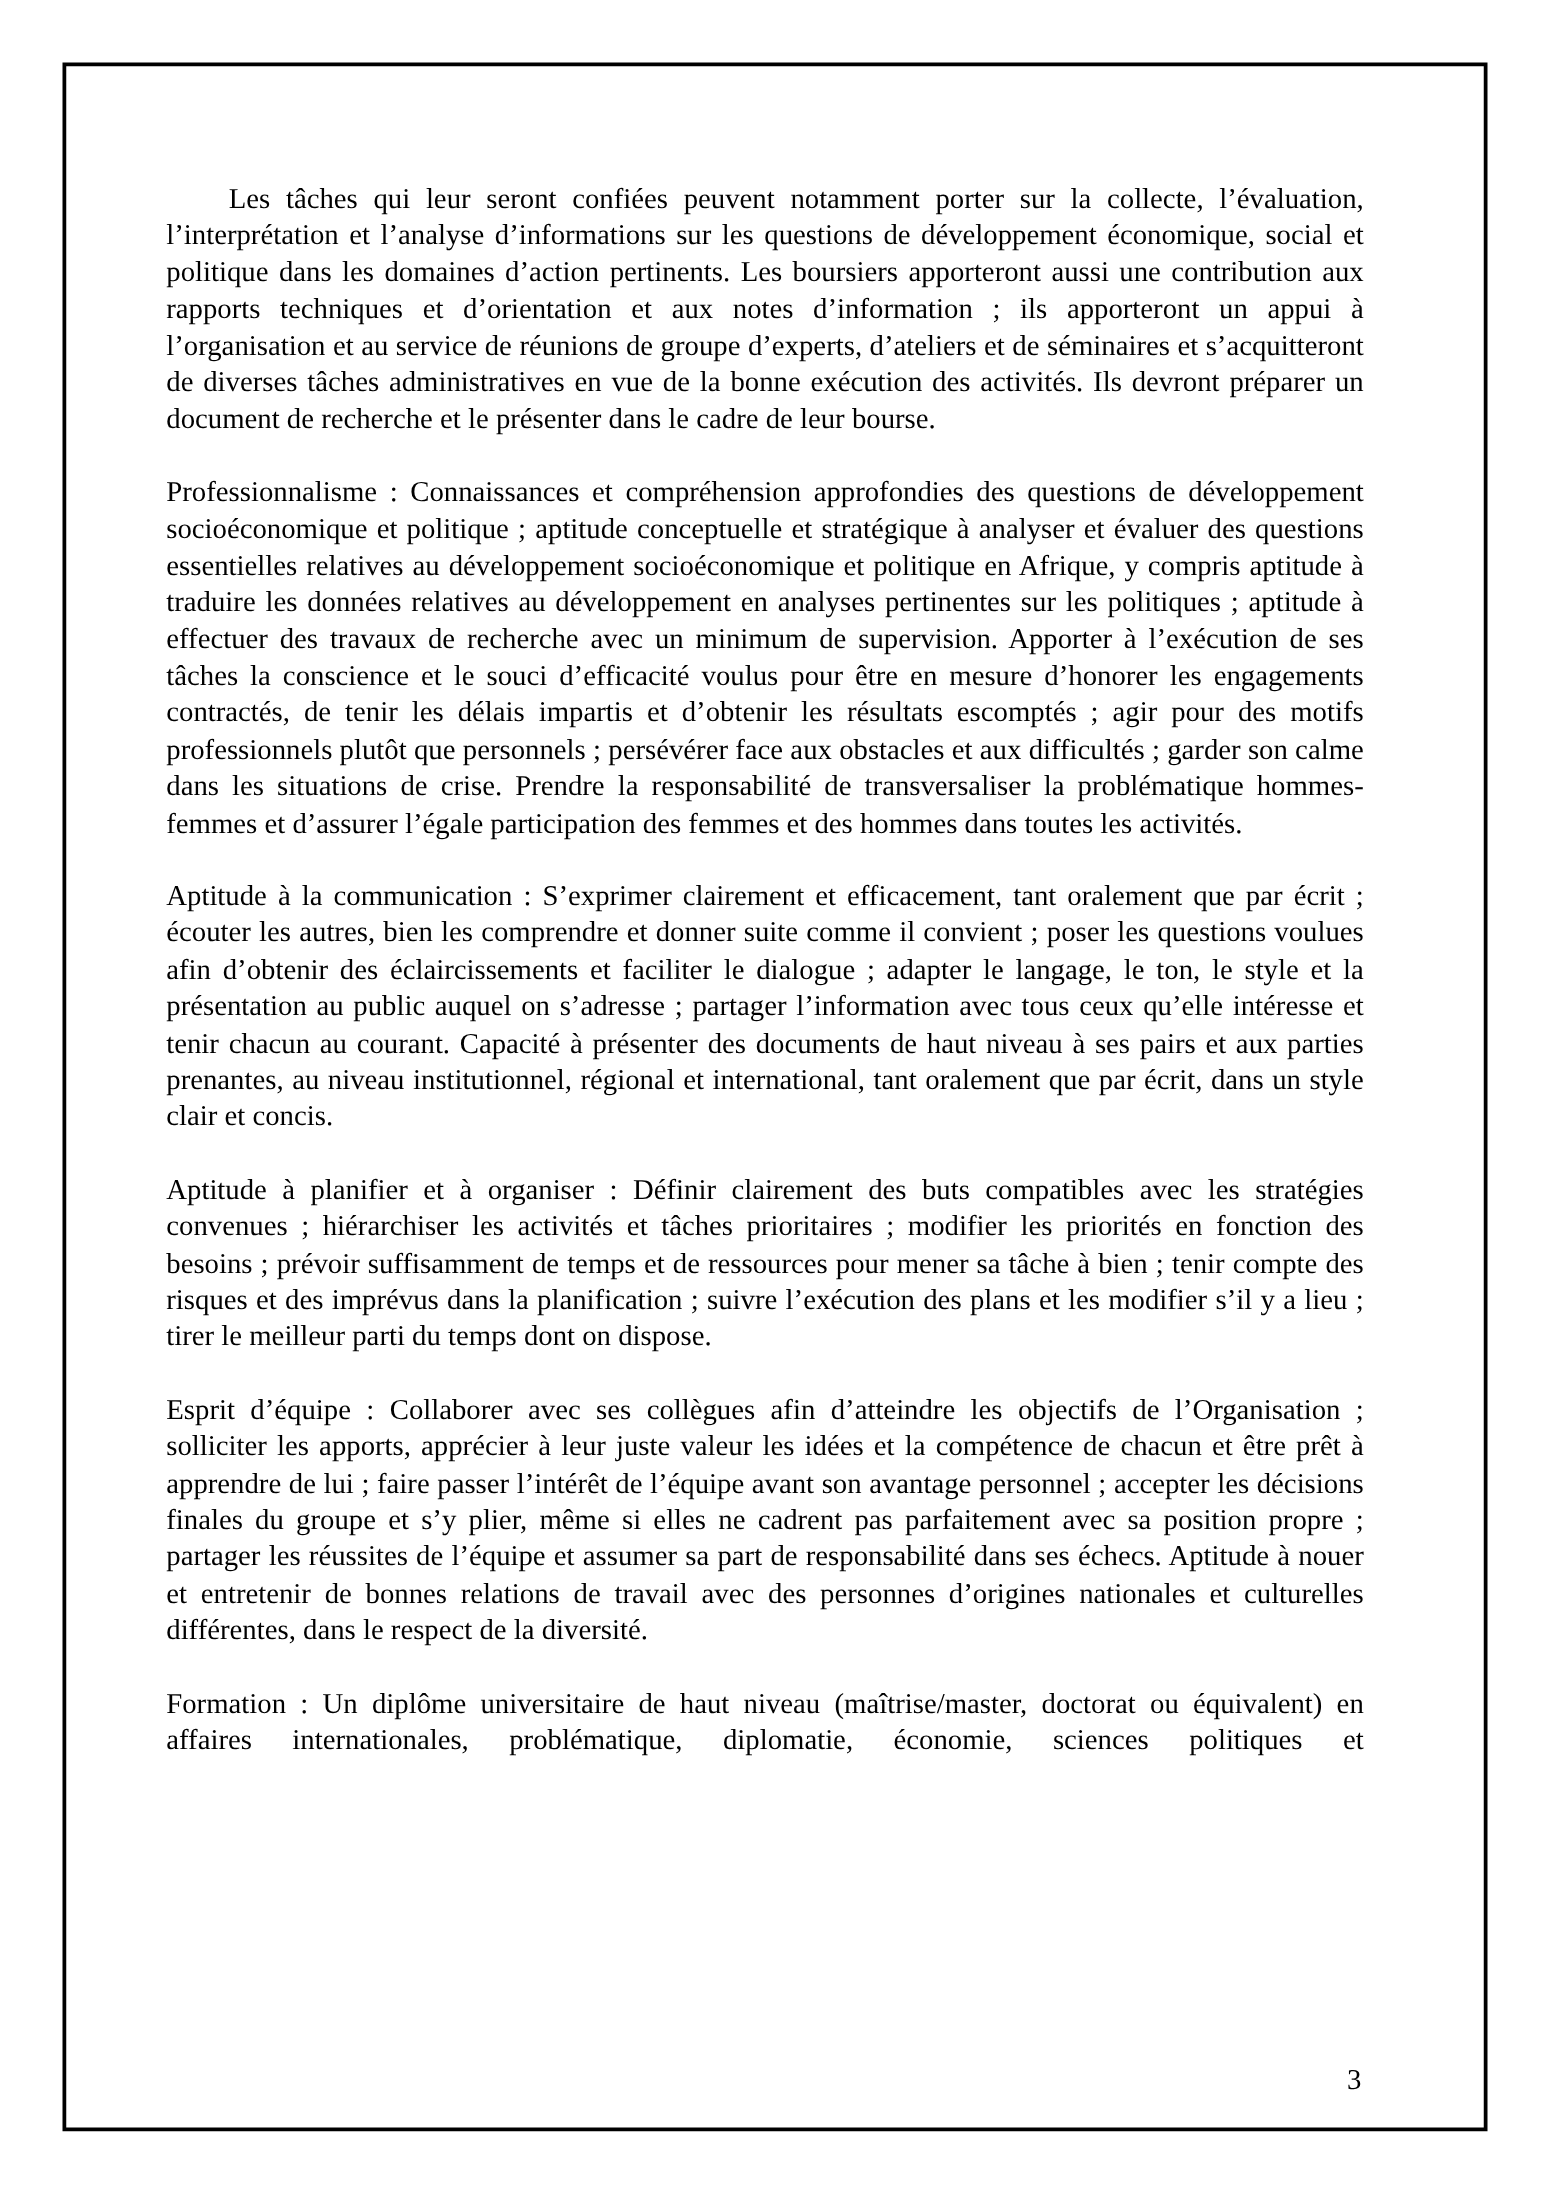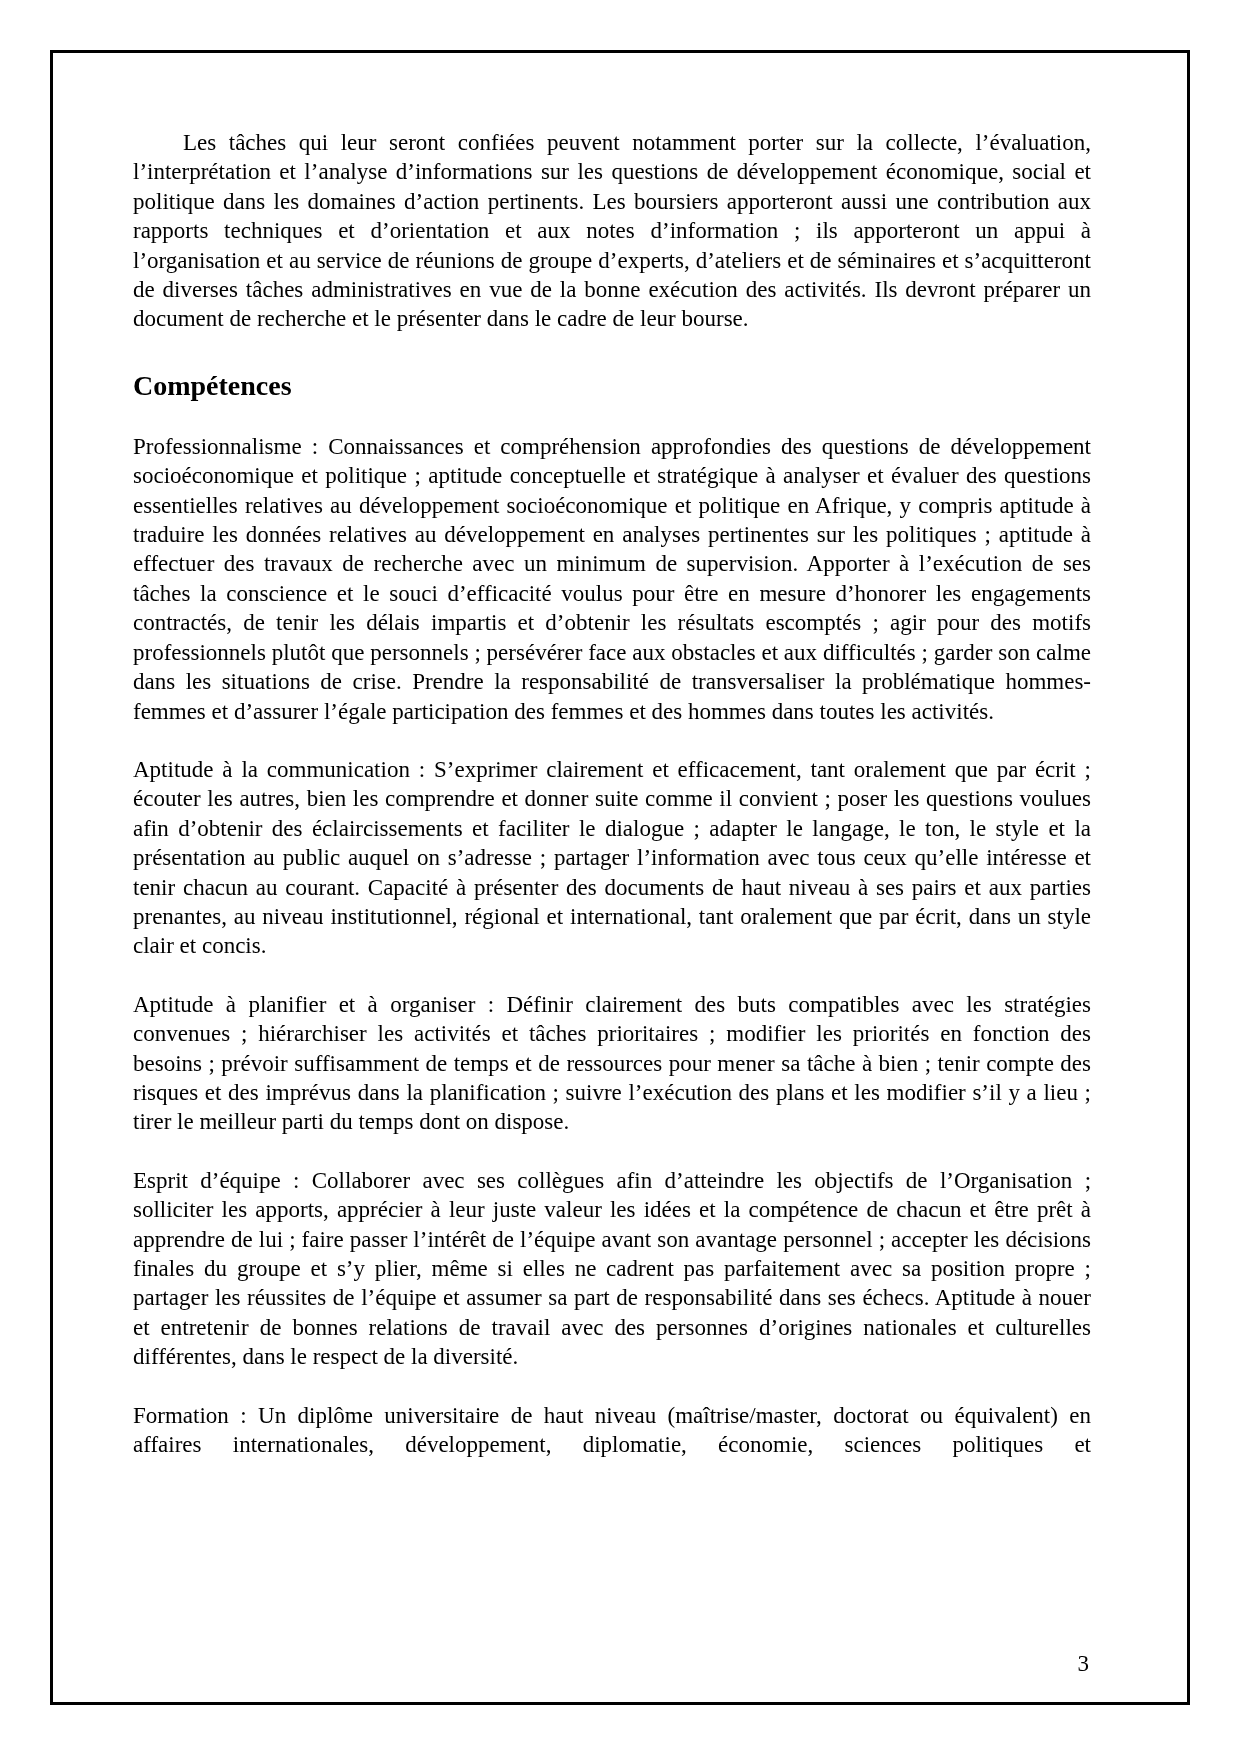--- a/index.html
+++ b/index.html
@@ -24,21 +24,21 @@
     box-sizing: content-box;
     background: #ffffff;
   }
   .content {
     padding: 75px 96px 0 80px;
   }
   p.body {
     font-size: 23px;
     line-height: 29.4px;
     text-align: justify;
-    margin: 0 0 29px 0;
+    margin: 16px 0 29px 0;
   }
   p.indent {
     text-indent: 50px;
   }
   p.cutoff {
     text-align-last: justify;
   }
   h2.section-heading {
     font-size: 28px;
     line-height: 34px;
@@ -57,29 +57,28 @@
   }
 </style>
 </head>
 <body>
 
 <div class="frame">
   <div class="content">
 
     <p class="body indent">Les tâches qui leur seront confiées peuvent notamment porter sur la collecte, l’évaluation, l’interprétation et l’analyse d’informations sur les questions de développement économique, social et politique dans les domaines d’action pertinents. Les boursiers apporteront aussi une contribution aux rapports techniques et d’orientation et aux notes d’information&nbsp;; ils apporteront un appui à l’organisation et au service de réunions de groupe d’experts, d’ateliers et de séminaires et s’acquitteront de diverses tâches administratives en vue de la bonne exécution des activités. Ils devront préparer un document de recherche et le présenter dans le cadre de leur bourse.</p>
 
-    <h2 class="section-heading">Compétences</h2>
 
     <p class="body"><strong class="run-in-label">Professionnalisme&nbsp;:</strong> <span>Connaissances et compréhension approfondies des questions de développement socioéconomique et politique&nbsp;; aptitude conceptuelle et stratégique à analyser et évaluer des questions essentielles relatives au développement socioéconomique et politique en Afrique, y compris aptitude à traduire les données relatives au développement en analyses pertinentes sur les politiques&nbsp;; aptitude à effectuer des travaux de recherche avec un minimum de supervision. Apporter à l’exécution de ses tâches la conscience et le souci d’efficacité voulus pour être en mesure d’honorer les engagements contractés, de tenir les délais impartis et d’obtenir les résultats escomptés&nbsp;; agir pour des motifs professionnels plutôt que personnels&nbsp;; persévérer face aux obstacles et aux difficultés&nbsp;; garder son calme dans les situations de crise. Prendre la responsabilité de transversaliser la problématique hommes-femmes et d’assurer l’égale participation des femmes et des hommes dans toutes les activités.</span></p>
 
     <p class="body"><strong class="run-in-label">Aptitude à la communication&nbsp;:</strong> <span>S’exprimer clairement et efficacement, tant oralement que par écrit&nbsp;; écouter les autres, bien les comprendre et donner suite comme il convient&nbsp;; poser les questions voulues afin d’obtenir des éclaircissements et faciliter le dialogue&nbsp;; adapter le langage, le ton, le style et la présentation au public auquel on s’adresse&nbsp;; partager l’information avec tous ceux qu’elle intéresse et tenir chacun au courant. Capacité à présenter des documents de haut niveau à ses pairs et aux parties prenantes, au niveau institutionnel, régional et international, tant oralement que par écrit, dans un style clair et concis.</span></p>
 
     <p class="body"><strong class="run-in-label">Aptitude à planifier et à organiser&nbsp;:</strong> <span>Définir clairement des buts compatibles avec les stratégies convenues&nbsp;; hiérarchiser les activités et tâches prioritaires&nbsp;; modifier les priorités en fonction des besoins&nbsp;; prévoir suffisamment de temps et de ressources pour mener sa tâche à bien&nbsp;; tenir compte des risques et des imprévus dans la planification&nbsp;; suivre l’exécution des plans et les modifier s’il y a lieu&nbsp;; tirer le meilleur parti du temps dont on dispose.</span></p>
 
     <p class="body"><strong class="run-in-label">Esprit d’équipe&nbsp;:</strong> <span>Collaborer avec ses collègues afin d’atteindre les objectifs de l’Organisation&nbsp;; solliciter les apports, apprécier à leur juste valeur les idées et la compétence de chacun et être prêt à apprendre de lui&nbsp;; faire passer l’intérêt de l’équipe avant son avantage personnel&nbsp;; accepter les décisions finales du groupe et s’y plier, même si elles ne cadrent pas parfaitement avec sa position propre&nbsp;; partager les réussites de l’équipe et assumer sa part de responsabilité dans ses échecs. Aptitude à nouer et entretenir de bonnes relations de travail avec des personnes d’origines nationales et culturelles différentes, dans le respect de la diversité.</span></p>
 
 
-    <p class="body cutoff"><strong class="run-in-label">Formation&nbsp;:</strong> <span>Un diplôme universitaire de haut niveau (maîtrise/master, doctorat ou équivalent) en affaires internationales, développement, diplomatie, économie, sciences politiques et</span></p>
+    <p class="body cutoff"><strong class="run-in-label">Formation&nbsp;:</strong> <span>Un diplôme universitaire de haut niveau (maîtrise/master, doctorat ou équivalent) en affaires internationales, problématique, diplomatie, économie, sciences politiques et</span></p>
 
   </div>
 
   <div class="page-number">3</div>
 </div>
 
 </body></html>

